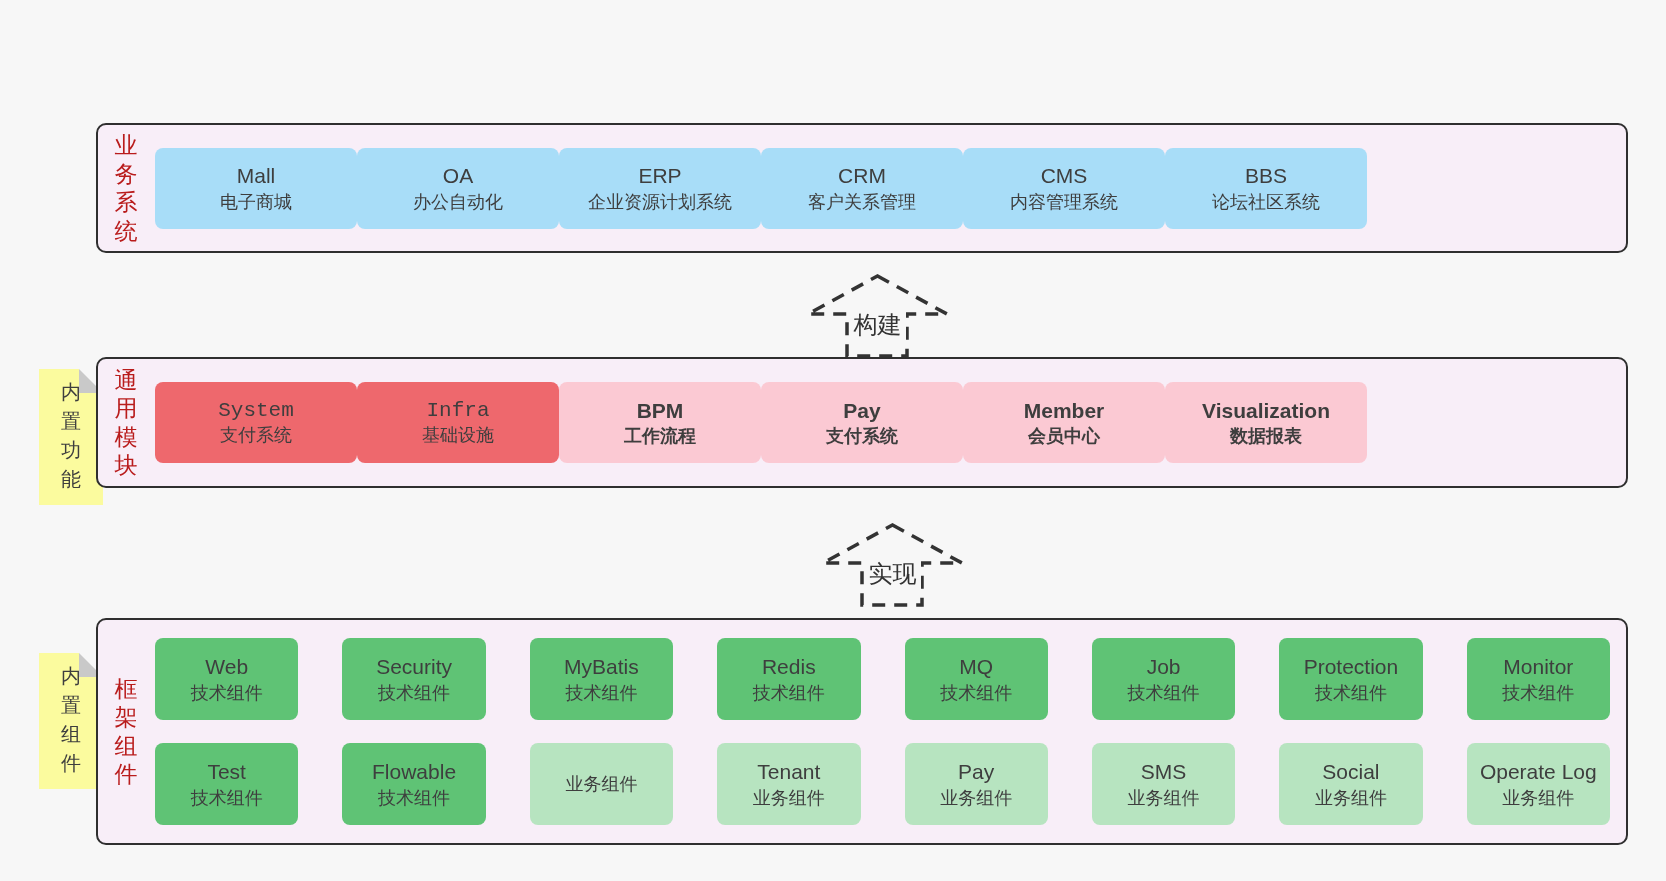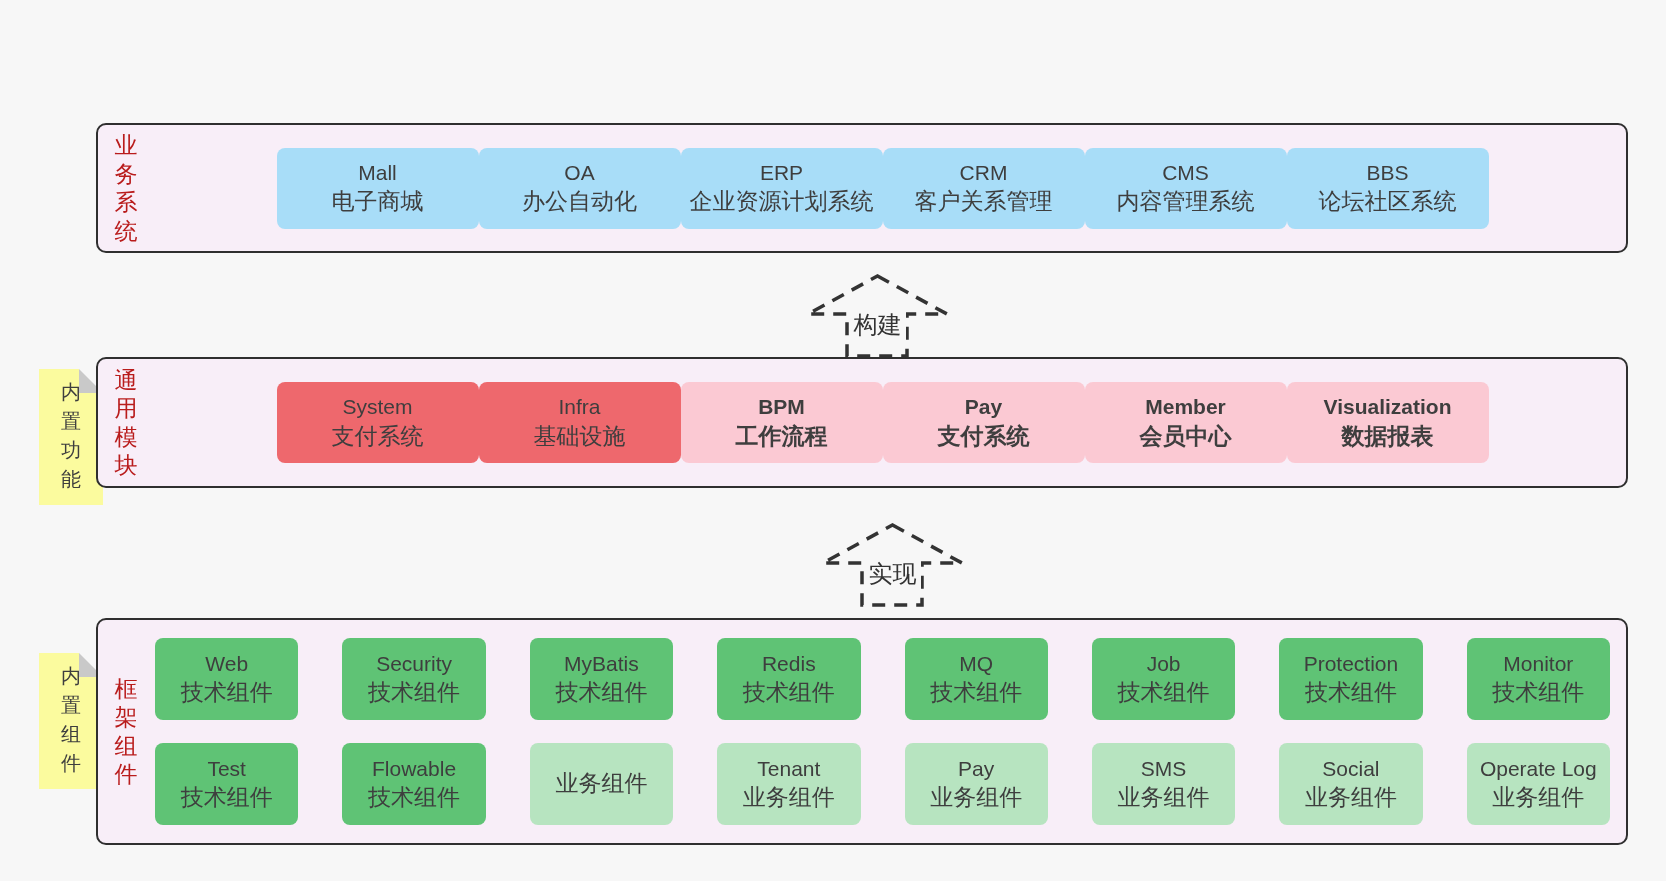--- a/index.html
+++ b/index.html
@@ -16,38 +16,38 @@
   #band-business{top:123px;height:130px;}
   #band-modules{top:357px;height:131px;}
   #band-components{top:618px;height:227px;}
   .band-label{
     position:absolute;left:13px;top:50%;transform:translateY(-50%);
     width:30px;font-size:23px;line-height:1.24;color:#b91c1c;
     text-align:center;word-break:break-all;
   }
   .band-items{
     position:absolute;left:57px;right:16px;top:0;bottom:0;
-    display:flex;align-items:center;justify-content:center;border-radius:8px;
+    display:flex;align-items:center;justify-content:flex-start;border-radius:8px;
   }
   .band-rows{
     position:absolute;left:57px;right:16px;top:0;bottom:0;
     display:flex;flex-direction:column;justify-content:center;gap:23px;
   }
   .band-row{display:flex;justify-content:space-between;gap:44px;}
   
   .card{
     border-radius:8px;display:flex;flex-direction:column;align-items:center;
     justify-content:center;text-align:center;
   }
   .card.big{width:202px;height:81px;}
   .card.small{width:150px;height:82px;}
   .card-title{font-size:21px;line-height:1.3;}
-  .card-sub{font-size:23px;line-height:1.35;}
+  .card-sub{font-size:18px;line-height:1.35;}
   .c-blue{background:#a8ddf8;}
-  .c-red{background:#ee686d;}
+  .c-red{background:#ee686d;font-family:Liberation Mono, monospace;}
   .c-pink{background:#fbc9d3;font-weight:bold;}
   .c-gdark{background:#5fc375;}
   .c-glight{background:#b7e4c0;}
   
   .sticky{
     position:absolute;left:39px;width:64px;height:136px;background:#fbfb9e;z-index:0;
   }
   #sticky-features{top:369px;}
   #sticky-components{top:653px;}
   .sticky::after{

